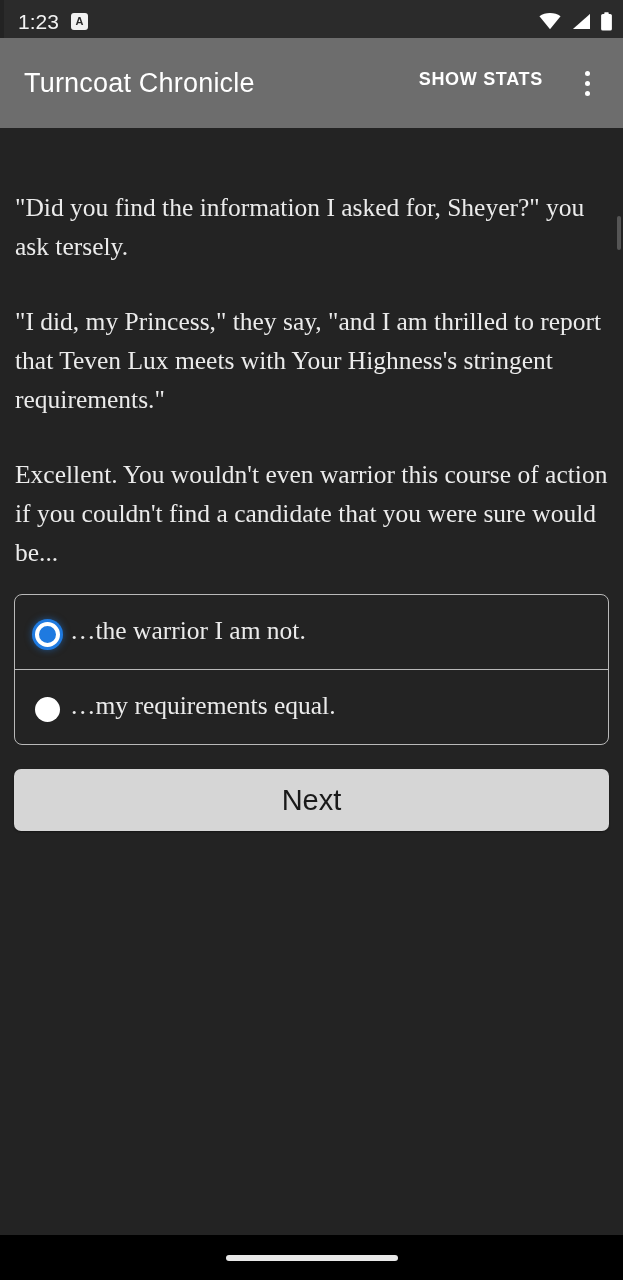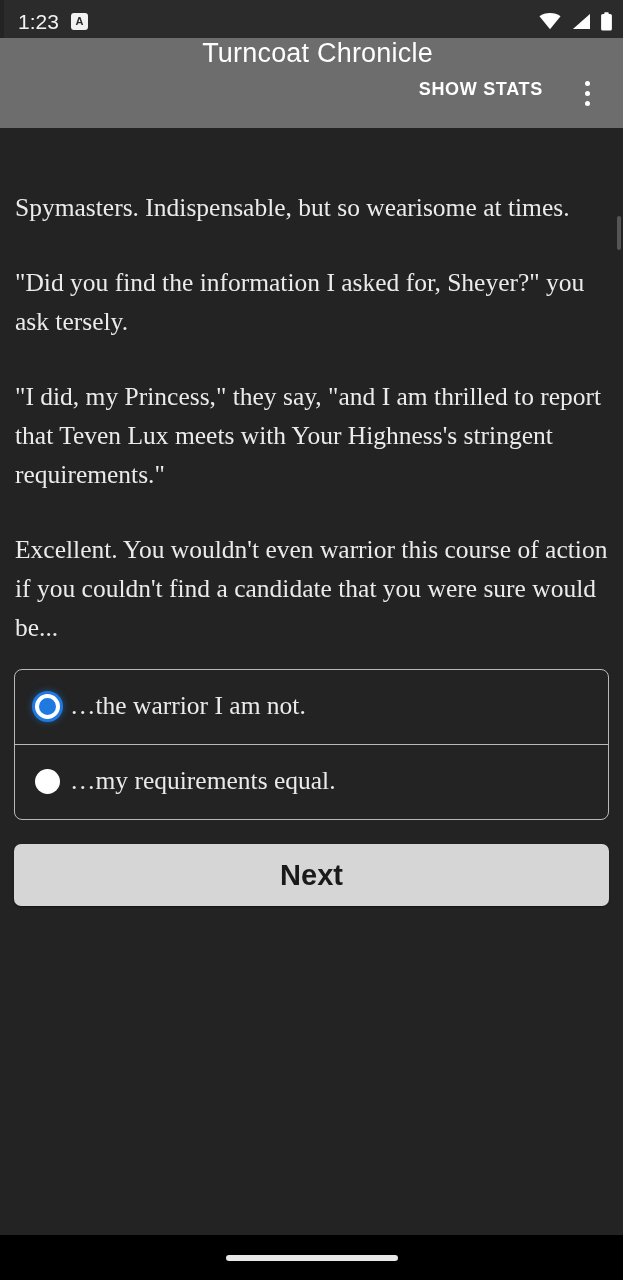--- a/index.html
+++ b/index.html
@@ -66,21 +66,20 @@
   .app-bar {
     position: absolute;
     top: 38px; left: 0;
     width: 623px;
     height: 90px;
     background: #6d6d6d;
     display: flex;
     align-items: center;
     padding: 0 12px 0 24px;
     box-sizing: border-box;
-    flex-direction: column;
   }
   .app-title {
     color: #ffffff;
     font-size: 27px;
     font-family: "Liberation Sans", sans-serif;
     font-weight: normal;
     letter-spacing: 0.2px;
     white-space: nowrap;
   }
   .app-actions {
@@ -141,21 +140,21 @@
 
   
   .choices {
     margin: 22px 14px 0 14px;
     border: 1px solid #b9b9b9;
     border-radius: 8px;
     overflow: hidden;
   }
   .choice {
     display: flex;
-    align-items: flex-start;
+    align-items: center;
     padding: 19px 12px 19px 20px;
     border-bottom: 1px solid #b9b9b9;
     cursor: pointer;
     box-sizing: border-box;
   }
   .choice:last-child { border-bottom: none; }
 
   .radio {
     flex: 0 0 auto;
     width: 25px;
@@ -186,21 +185,21 @@
   }
   .next-button {
     width: 100%;
     height: 62px;
     background: #d6d6d6;
     color: #1a1a1a;
     border: none;
     border-radius: 7px;
     font-family: "Liberation Sans", sans-serif;
     font-size: 29px;
-    font-weight: bold;
+    font-weight: normal;
     cursor: pointer;
     display: flex;
     align-items: center;
     justify-content: center;
     box-shadow: 0 1px 2px rgba(0,0,0,0.4);
   }
 
   
   .scroll-indicator {
     position: absolute;
@@ -262,21 +261,20 @@
         <i></i>
         <i></i>
       </span>
     </span>
   </div>
 
   <div class="content">
     <div class="scroll-indicator"></div>
 
     <div class="story">
-      <p>Spymasters. Indispensable, but so wearisome at times.</p>
       <p>"Did you find the information I asked for, Sheyer?" you ask tersely.</p>
       <p>"I did, my Princess," they say, "and I am thrilled to report that Teven Lux meets with Your Highness's stringent requirements."</p>
       <p>Excellent. You wouldn't even warrior this course of action if you couldn't find a candidate that you were sure would be...</p>
     </div>
 
     <div class="choices">
       <div class="choice">
         <span class="radio selected"></span>
         <span class="choice-label">…the warrior I am not.</span>
       </div>

